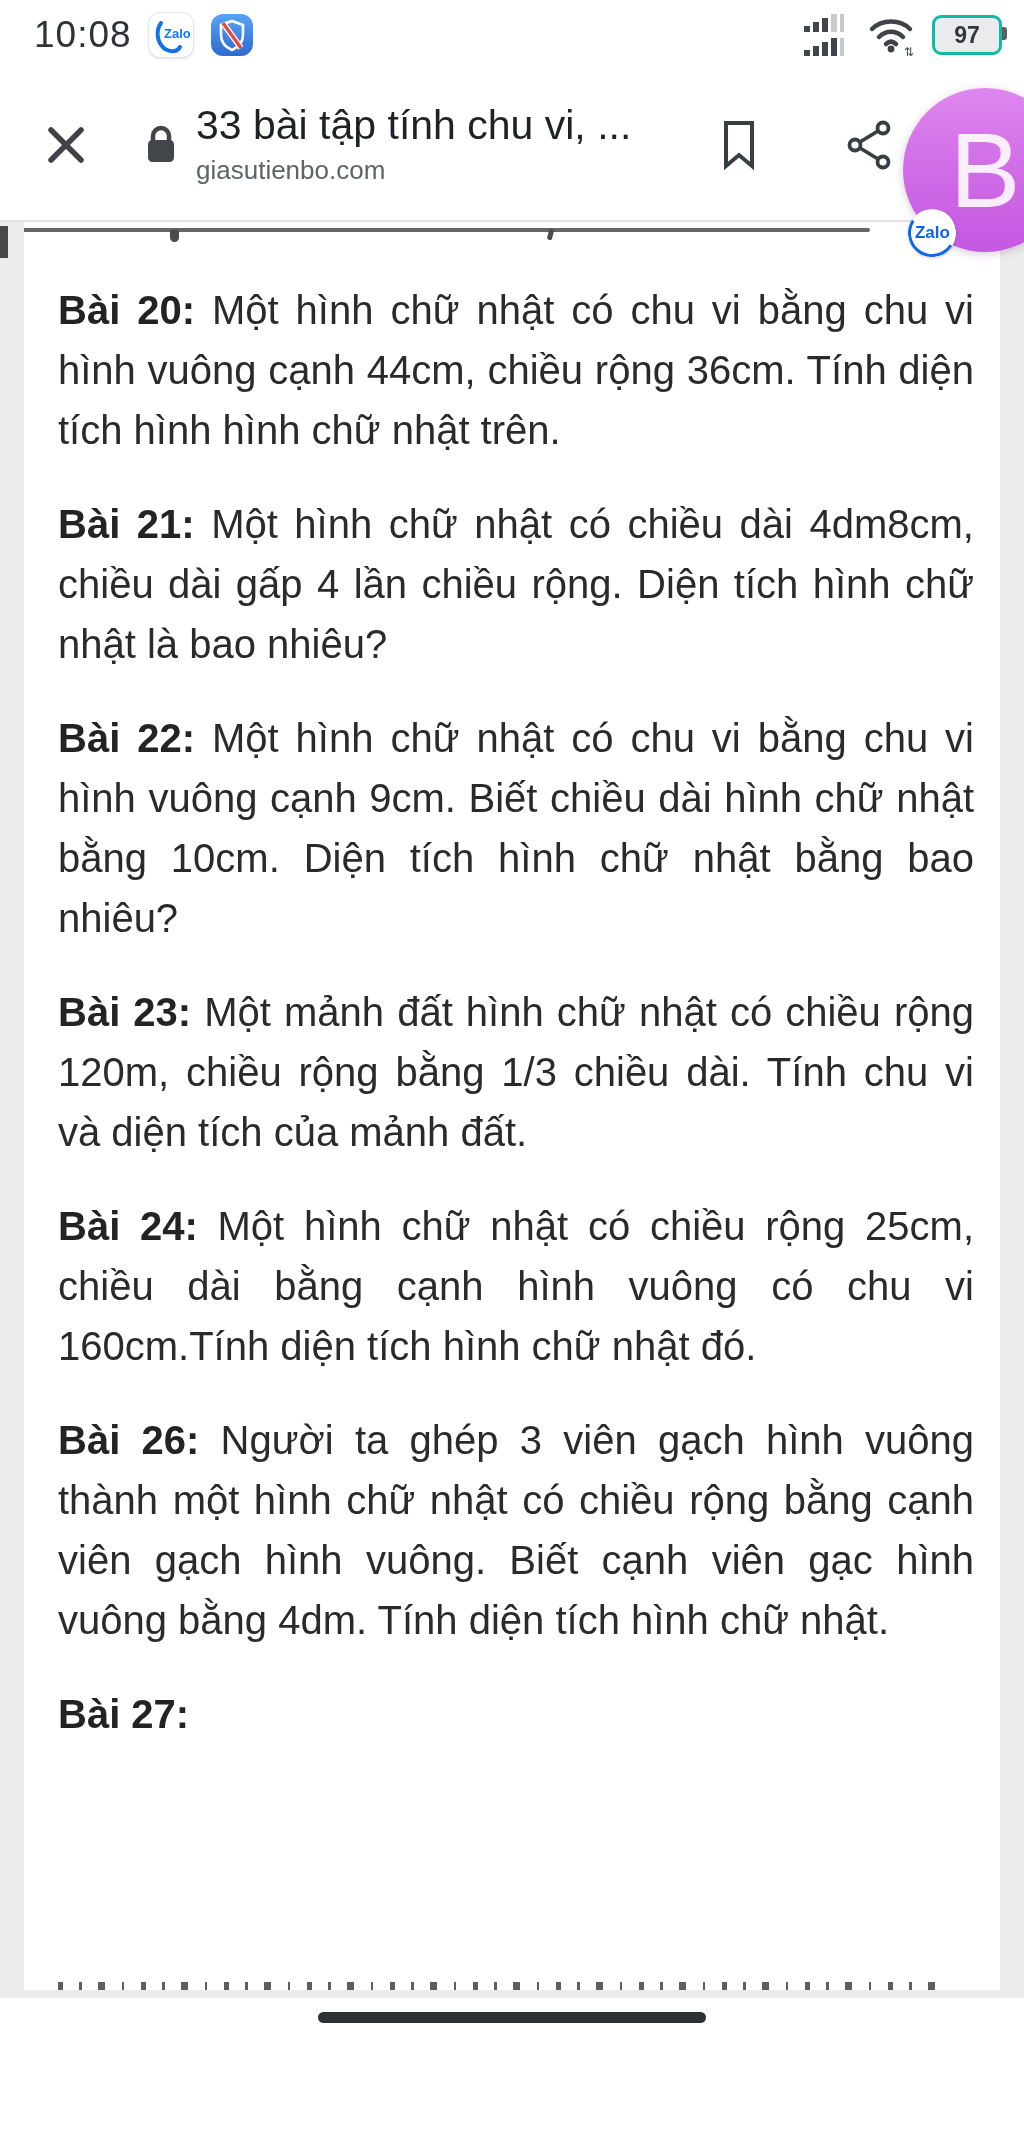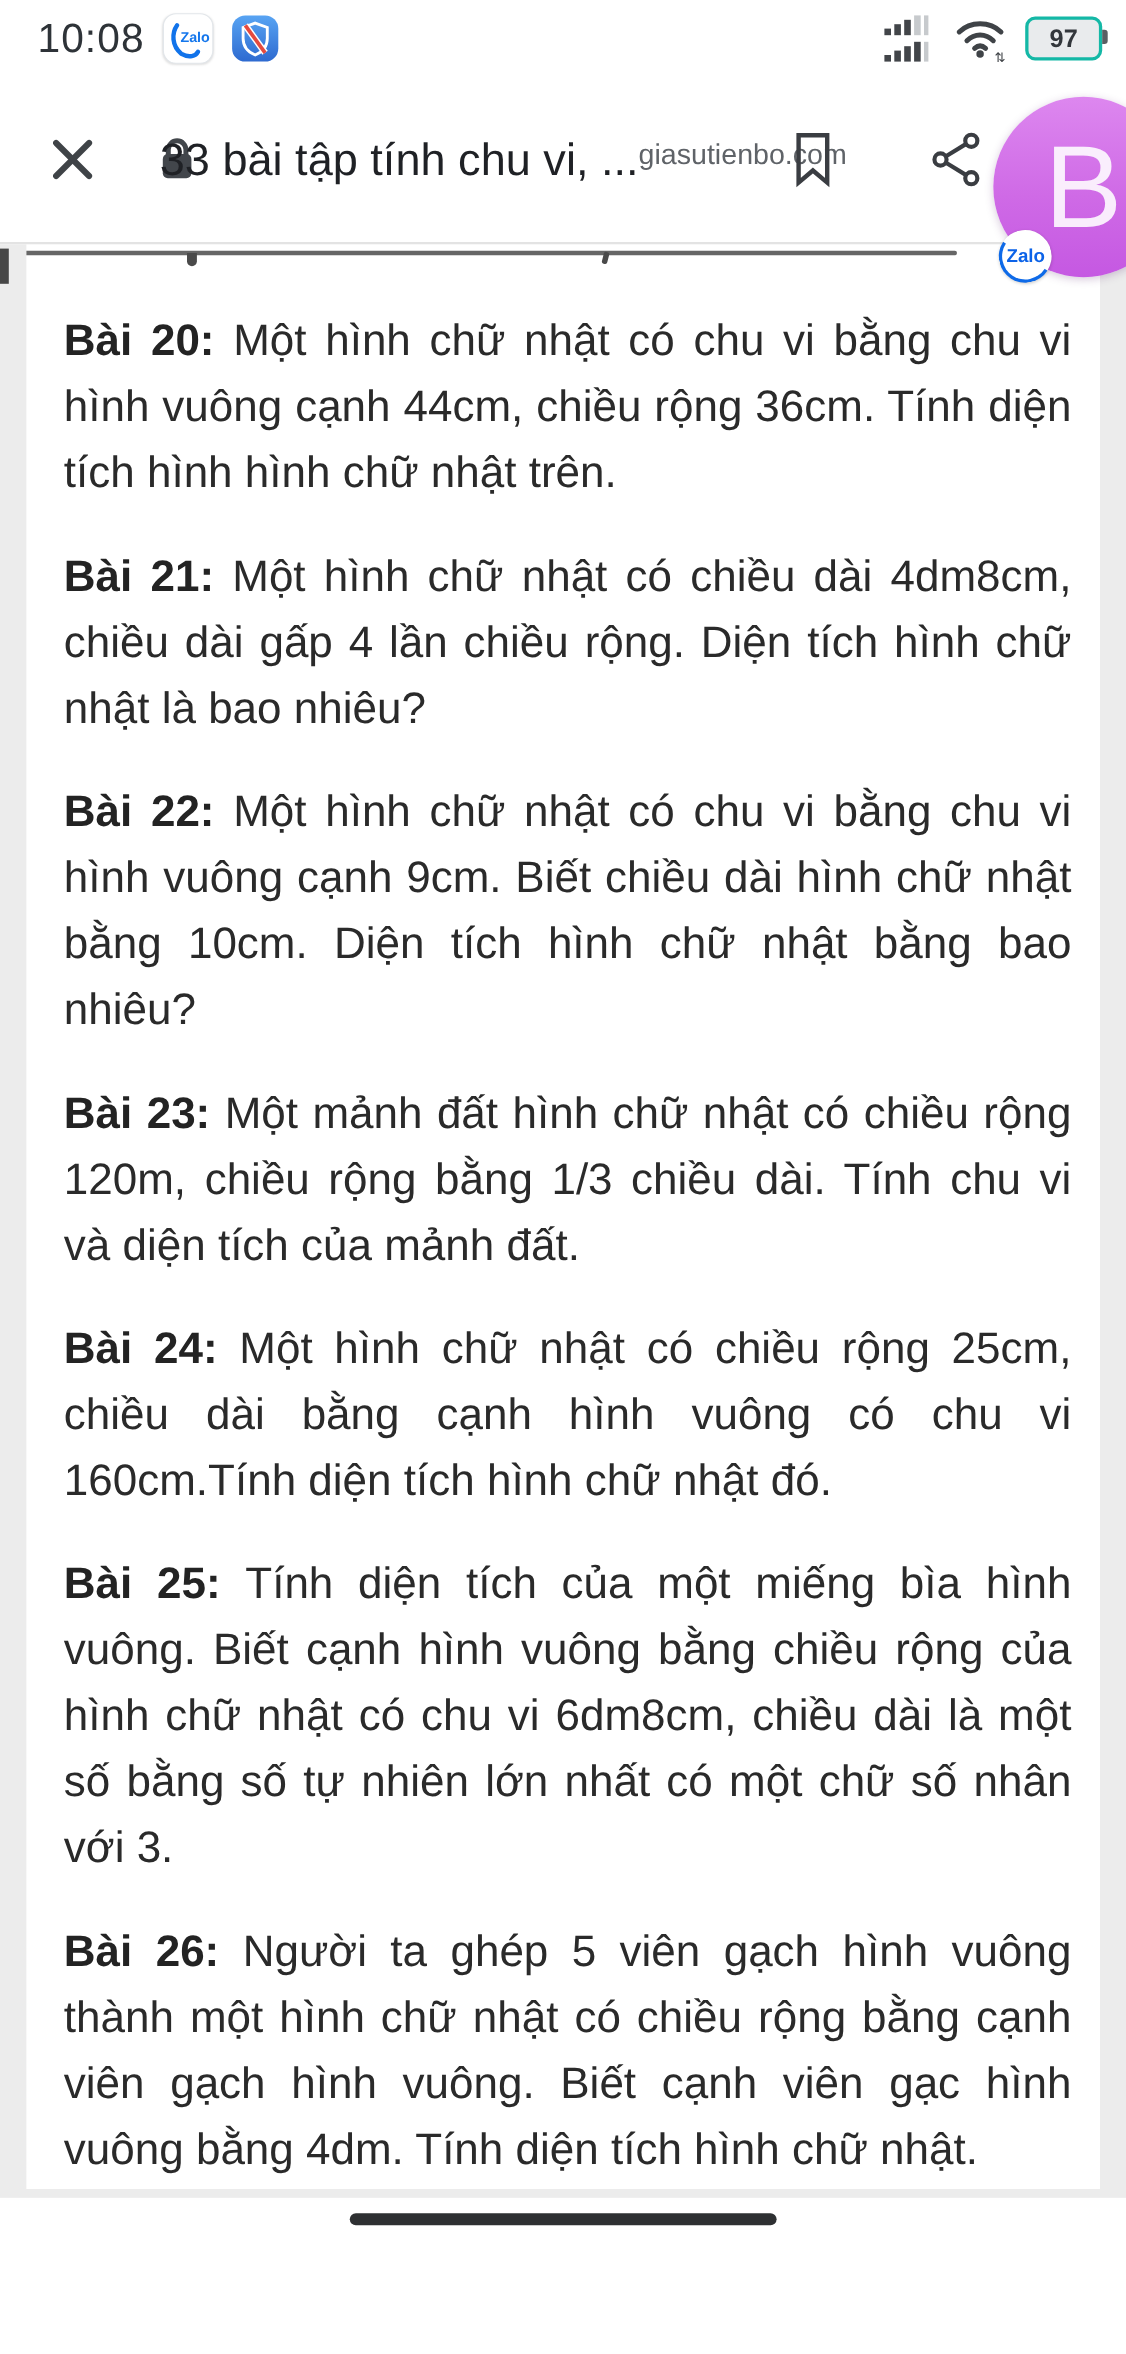--- a/index.html
+++ b/index.html
@@ -33,21 +33,21 @@
   }
   .battery span{font-size:23px;font-weight:600;color:#33373c;}
 
   
   .browser-header{
     height:152px;background:#fff;display:flex;align-items:center;
     border-bottom:2px solid #e3e3e3;box-sizing:border-box;position:relative;z-index:2;
   }
   .close-btn{margin-left:44px;display:flex;align-items:center;}
   .lock-wrap{margin-left:56px;display:flex;align-items:center;}
-  .title-wrap{margin-left:18px;display:flex;flex-direction:row;justify-content:center;min-width:0;}
+  .title-wrap{margin-left:18px;display:flex;flex-direction:column;justify-content:center;min-width:0;}
   .page-title{font-size:41px;line-height:50px;color:#1f2125;white-space:nowrap;}
   .site-url{font-size:26px;line-height:40px;color:#5f6368;white-space:nowrap;}
   .hdr-spacer{flex:1;}
   .icon-btn{display:flex;align-items:center;justify-content:center;background:none;border:none;padding:0;}
   .bookmark-btn{margin-right:86px;}
   .share-btn{margin-right:129px;}
 
   
   .avatar-bubble{
     position:absolute;left:903px;top:88px;width:164px;height:164px;border-radius:50%;
@@ -226,23 +226,22 @@
   <p class="exercise"><b>Bài 20: </b><span>Một hình chữ nhật có chu vi bằng chu vi hình vuông cạnh 44cm, chiều rộng 36cm. Tính diện tích hình hình chữ nhật trên.</span></p>
 
   <p class="exercise"><b>Bài 21: </b><span>Một hình chữ nhật có chiều dài 4dm8cm, chiều dài gấp 4 lần chiều rộng. Diện tích hình chữ nhật là bao nhiêu?</span></p>
 
   <p class="exercise"><b>Bài 22: </b><span>Một hình chữ nhật có chu vi bằng chu vi hình vuông cạnh 9cm. Biết chiều dài hình chữ nhật bằng 10cm. Diện tích hình chữ nhật bằng bao nhiêu?</span></p>
 
   <p class="exercise"><b>Bài 23: </b><span>Một mảnh đất hình chữ nhật có chiều rộng 120m, chiều rộng bằng 1/3 chiều dài. Tính chu vi và diện tích của mảnh đất.</span></p>
 
   <p class="exercise"><b>Bài 24: </b><span>Một hình chữ nhật có chiều rộng 25cm, chiều dài bằng cạnh hình vuông có chu vi 160cm.Tính diện tích hình chữ nhật đó.</span></p>
 
-  <p class="exercise"><b>Bài 25: </b><span>Tính diện tích của một miếng bìa hình vuông. Biết cạnh hình vuông bằng chiều rộng của hình chữ nhật có chu vi 6dm8cm, chiều dài là một số bằng số tự nhiên lớn nhất có một chữ số nhân với 3.</span></p>
-
-  <p class="exercise"><b>Bài 26: </b><span>Người ta ghép 5 viên gạch hình vuông thành một hình chữ nhật có chiều rộng bằng cạnh viên gạch hình vuông. Biết cạnh viên gạc hình vuông bằng 4dm. Tính diện tích hình chữ nhật.</span></p>
+
+  <p class="exercise"><b>Bài 26: </b><span>Người ta ghép 3 viên gạch hình vuông thành một hình chữ nhật có chiều rộng bằng cạnh viên gạch hình vuông. Biết cạnh viên gạc hình vuông bằng 4dm. Tính diện tích hình chữ nhật.</span></p>
 
   <p class="exercise"><b>Bài 27:</b><span></span></p>
 </div>
       <div class="bottom-cut" aria-hidden="true"></div>
     </div>
   </div>
 
   <div class="nav-bar">
     <div class="gesture-pill"></div>
   </div>

